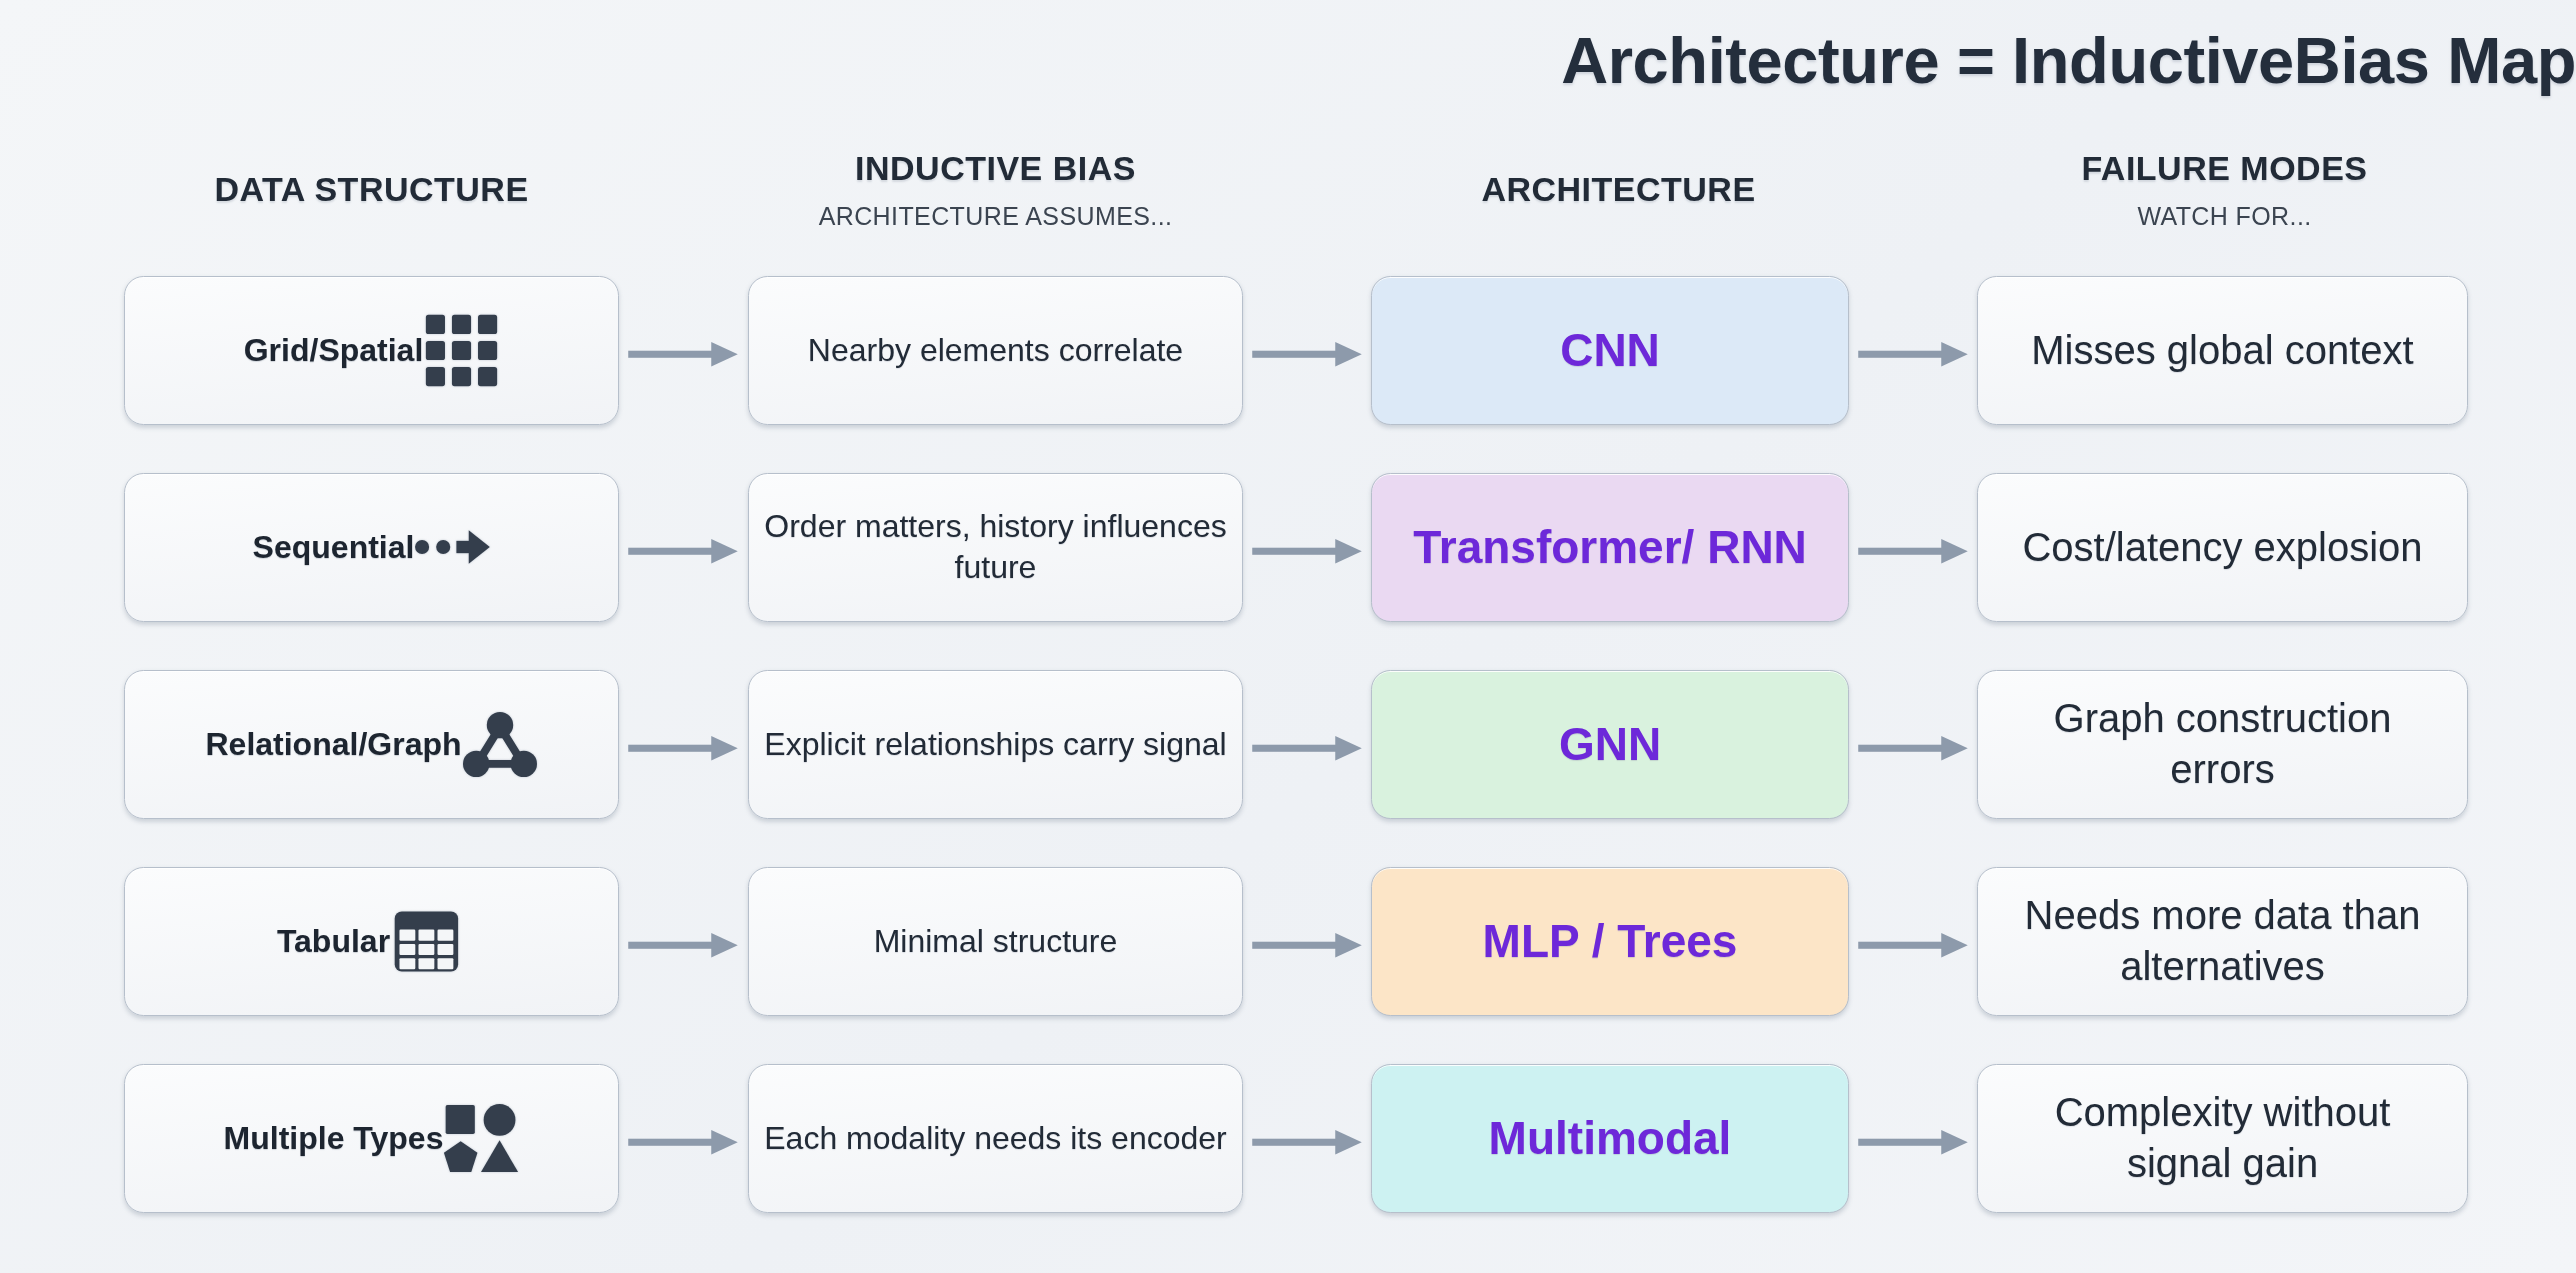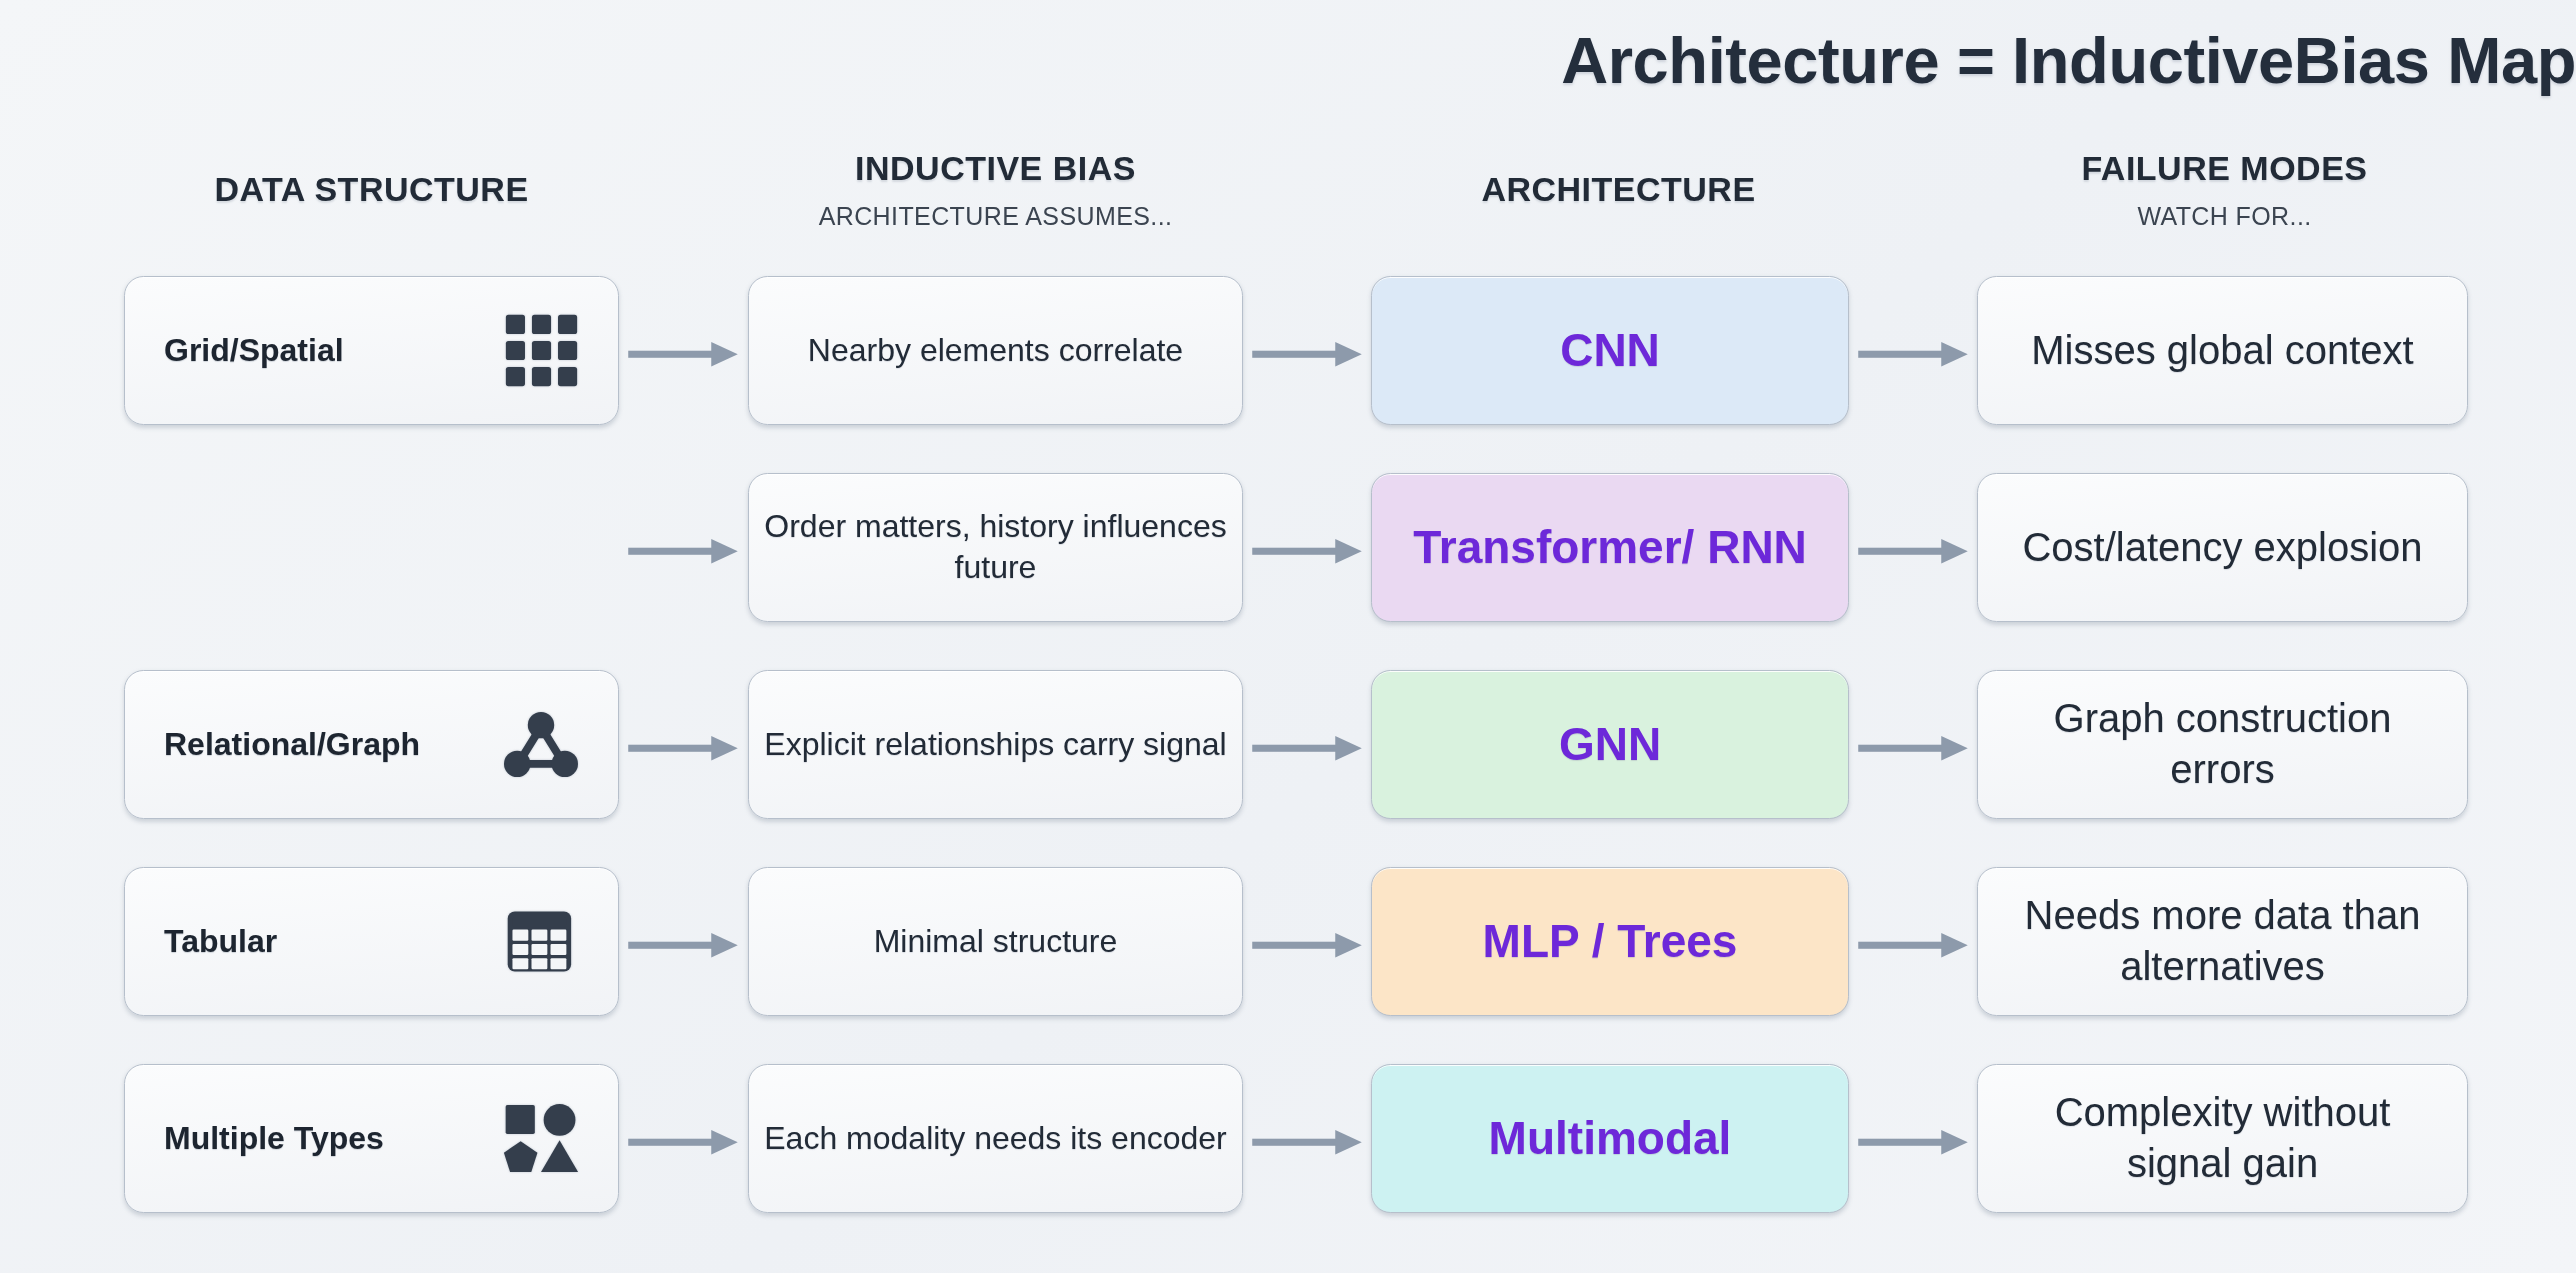--- a/index.html
+++ b/index.html
@@ -92,21 +92,20 @@
     display: flex;
     align-items: center;
     justify-content: center;
     text-align: center;
   }
 
   
   .c-data {
     left: 124px;
     width: 495px;
-    justify-content: space-between;
     padding: 0 39px 0 39px;
   }
   .c-data .ds-label {
     font-size: 32px;
     font-weight: bold;
     color: #1d2530;
     text-shadow: 0 0.9px 0.9px rgba(160,168,180,0.45);
     white-space: nowrap;
   }
   .ds-icon {
@@ -241,20 +240,31 @@
     <rect x="0" y="11" width="98" height="8" fill="#8d9aab"></rect>
     <path d="M94 1 L124 15 L94 29 Z" fill="#8d9aab"></path>
   </svg>
         </span>
 
     <div class="card c-fail">
       <span class="fail-text">Misses global context</span>
     </div>
   </div>
       <div class="row">
+    <div class="card c-data">
+      <span class="ds-label">Sequential</span>
+      <span class="ds-icon">
+            <svg width="76" height="44" viewBox="0 0 86 50">
+        <circle cx="9" cy="25" r="8" fill="#343e4c"></circle>
+        <circle cx="33" cy="25" r="8" fill="#343e4c"></circle>
+        <rect x="48" y="18" width="18" height="14" fill="#343e4c"></rect>
+        <path d="M62 6 L86 25 L62 44 Z" fill="#343e4c"></path>
+      </svg>
+          </span>
+    </div>
 
     <span class="arrow" style="left:628px">
           <svg width="110" height="26.5" viewBox="0 0 124 30">
     <rect x="0" y="11" width="98" height="8" fill="#8d9aab"></rect>
     <path d="M94 1 L124 15 L94 29 Z" fill="#8d9aab"></path>
   </svg>
         </span>
 
     <div class="card c-bias">
       <span class="bias-text">Order matters, history influences future</span>

